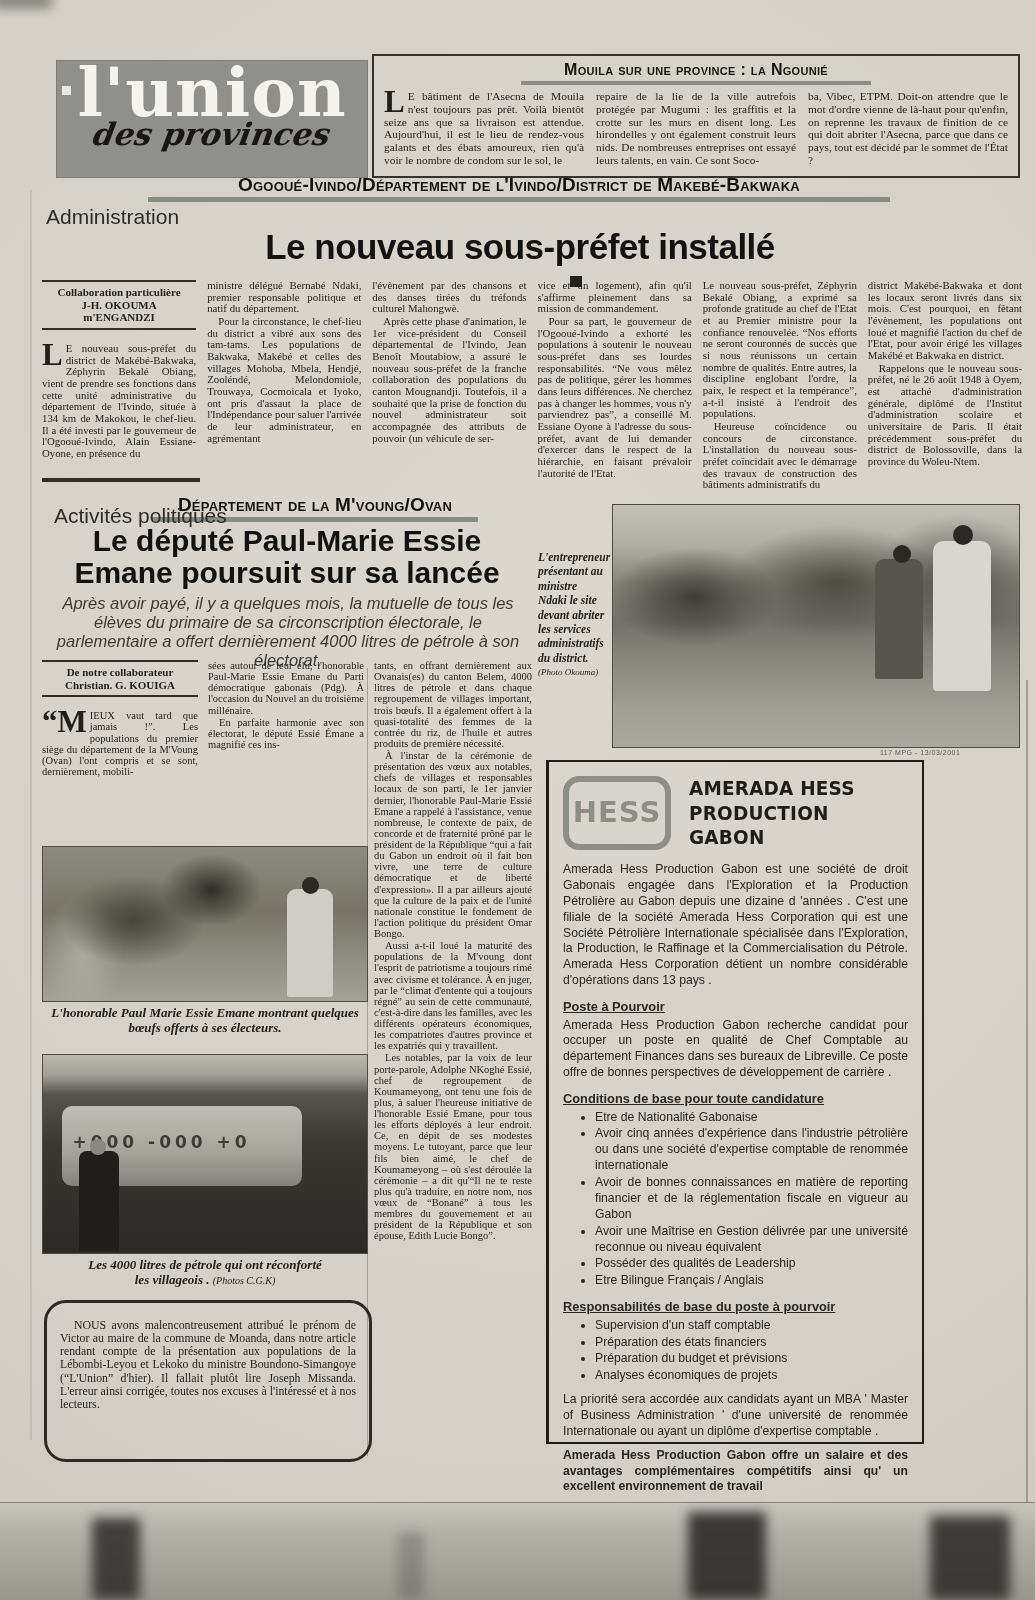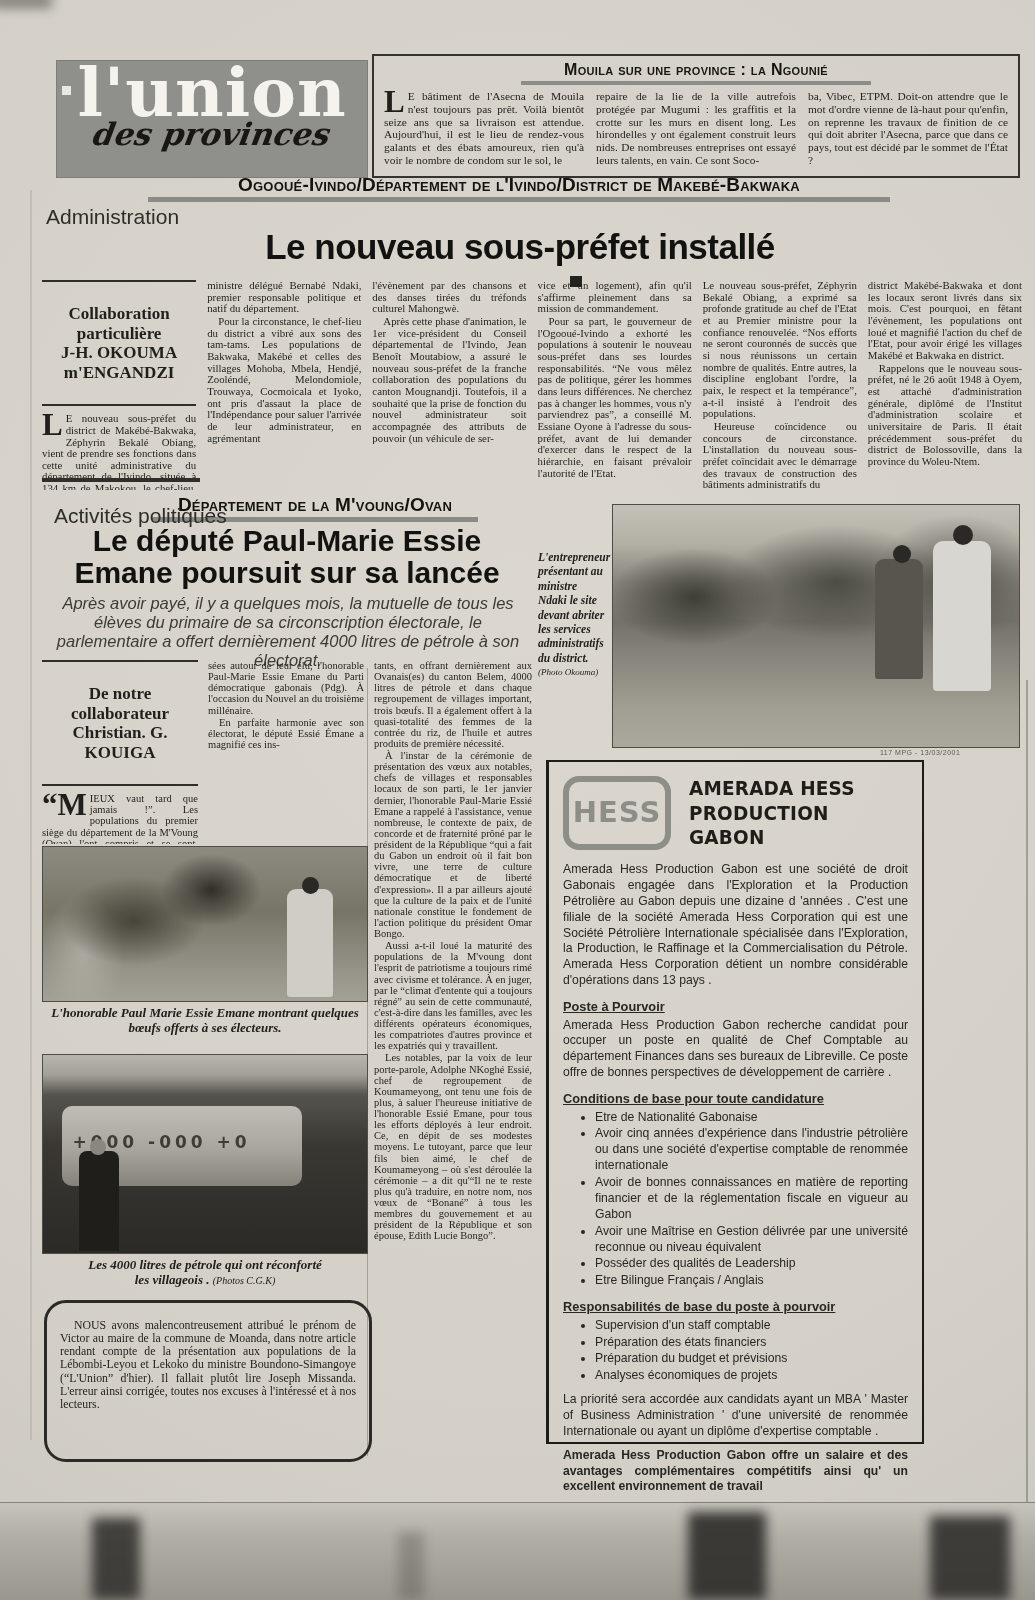--- a/index.html
+++ b/index.html
@@ -33,22 +33,22 @@
   .kicker{position:absolute;font-family:"Liberation Sans", sans-serif;font-size:21px;color:#2e2d2a;}
   .headline1{position:absolute;left:150px;top:227px;width:740px;text-align:center;
     font-family:"Liberation Sans", sans-serif;font-weight:bold;font-size:35px;letter-spacing:-.5px;color:#121210;}
   .headline2{position:absolute;left:42px;top:525px;width:490px;text-align:center;
     font-family:"Liberation Sans", sans-serif;font-weight:bold;font-size:30px;line-height:1.07;color:#121210;}
   .standfirst{position:absolute;left:42px;top:594px;width:492px;text-align:center;
     font-family:"Liberation Sans", sans-serif;font-style:italic;font-size:16.5px;line-height:1.15;color:#3c3b36;}
   
   .art1{position:absolute;left:42px;top:280px;width:980px;height:210px;display:flex;gap:11px;overflow:hidden;}
   .col{flex:1;font-size:10.8px;line-height:1.08;text-align:justify;overflow:hidden;}
-  .byline{text-align:center;font-weight:bold;font-size:17px;line-height:1.15;
-    border-top:2px solid #2f2e2a;border-bottom:2px solid #2f2e2a;padding:22px 0;margin-bottom:7px;}
+  .byline{text-align:center;font-weight:bold;font-size:11px;line-height:1.15;
+    border-top:2px solid #2f2e2a;border-bottom:2px solid #2f2e2a;padding:4px 0;margin-bottom:13px;}
   .body-p{margin:0;}
   .body-p + .body-p{text-indent:11px;margin-top:1px;}
   .dropcap{float:left;font-size:31px;line-height:.78;font-weight:bold;padding-right:3px;}
   .end-rule{position:absolute;left:42px;top:478px;width:158px;height:4px;background:#2f2e2a;}
   .a2col{position:absolute;font-size:10.5px;line-height:1.06;text-align:justify;overflow:hidden;}
   .colrule-v{position:absolute;width:1px;background:#a3a098;}
   
   .photo{position:absolute;border:1px solid #4d4c47;box-sizing:border-box;overflow:hidden;}
   .photo-site{background:
     radial-gradient(120px 70px at 20% 38%, rgba(40,40,34,.75) 0%, transparent 70%),

